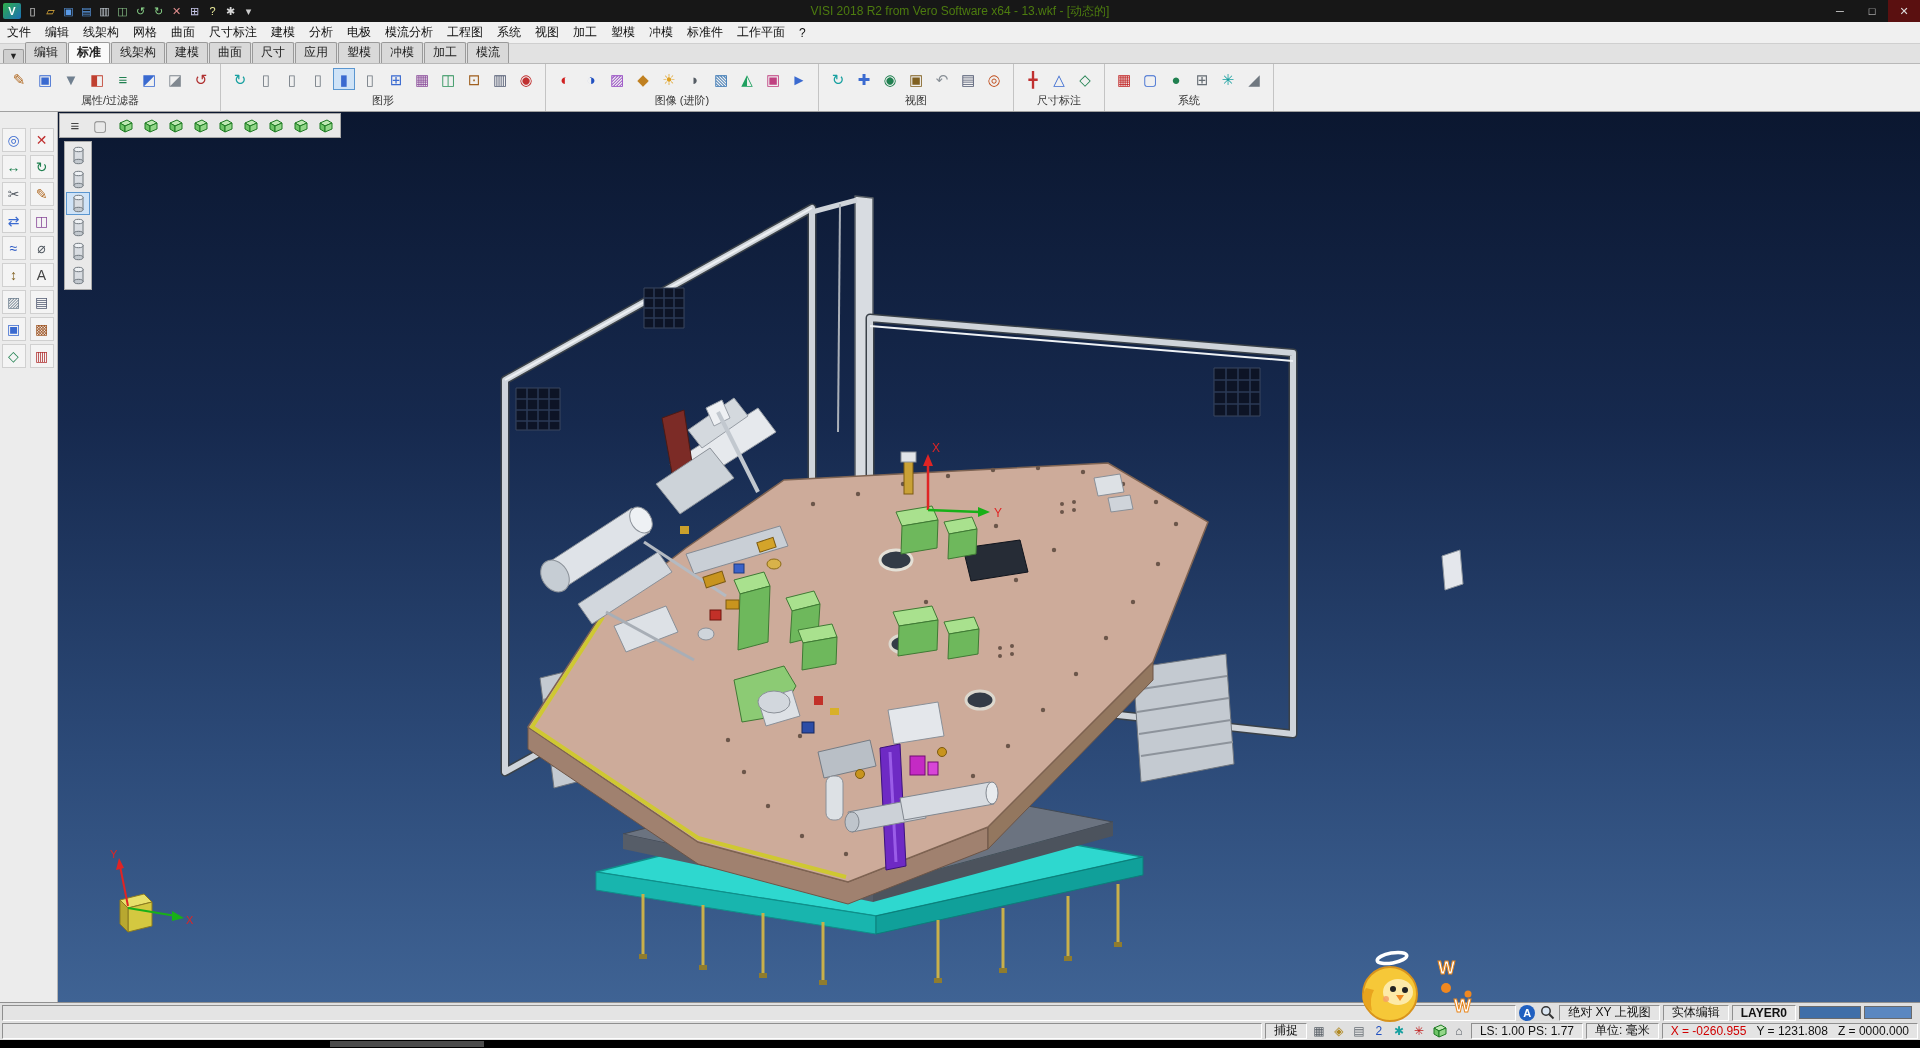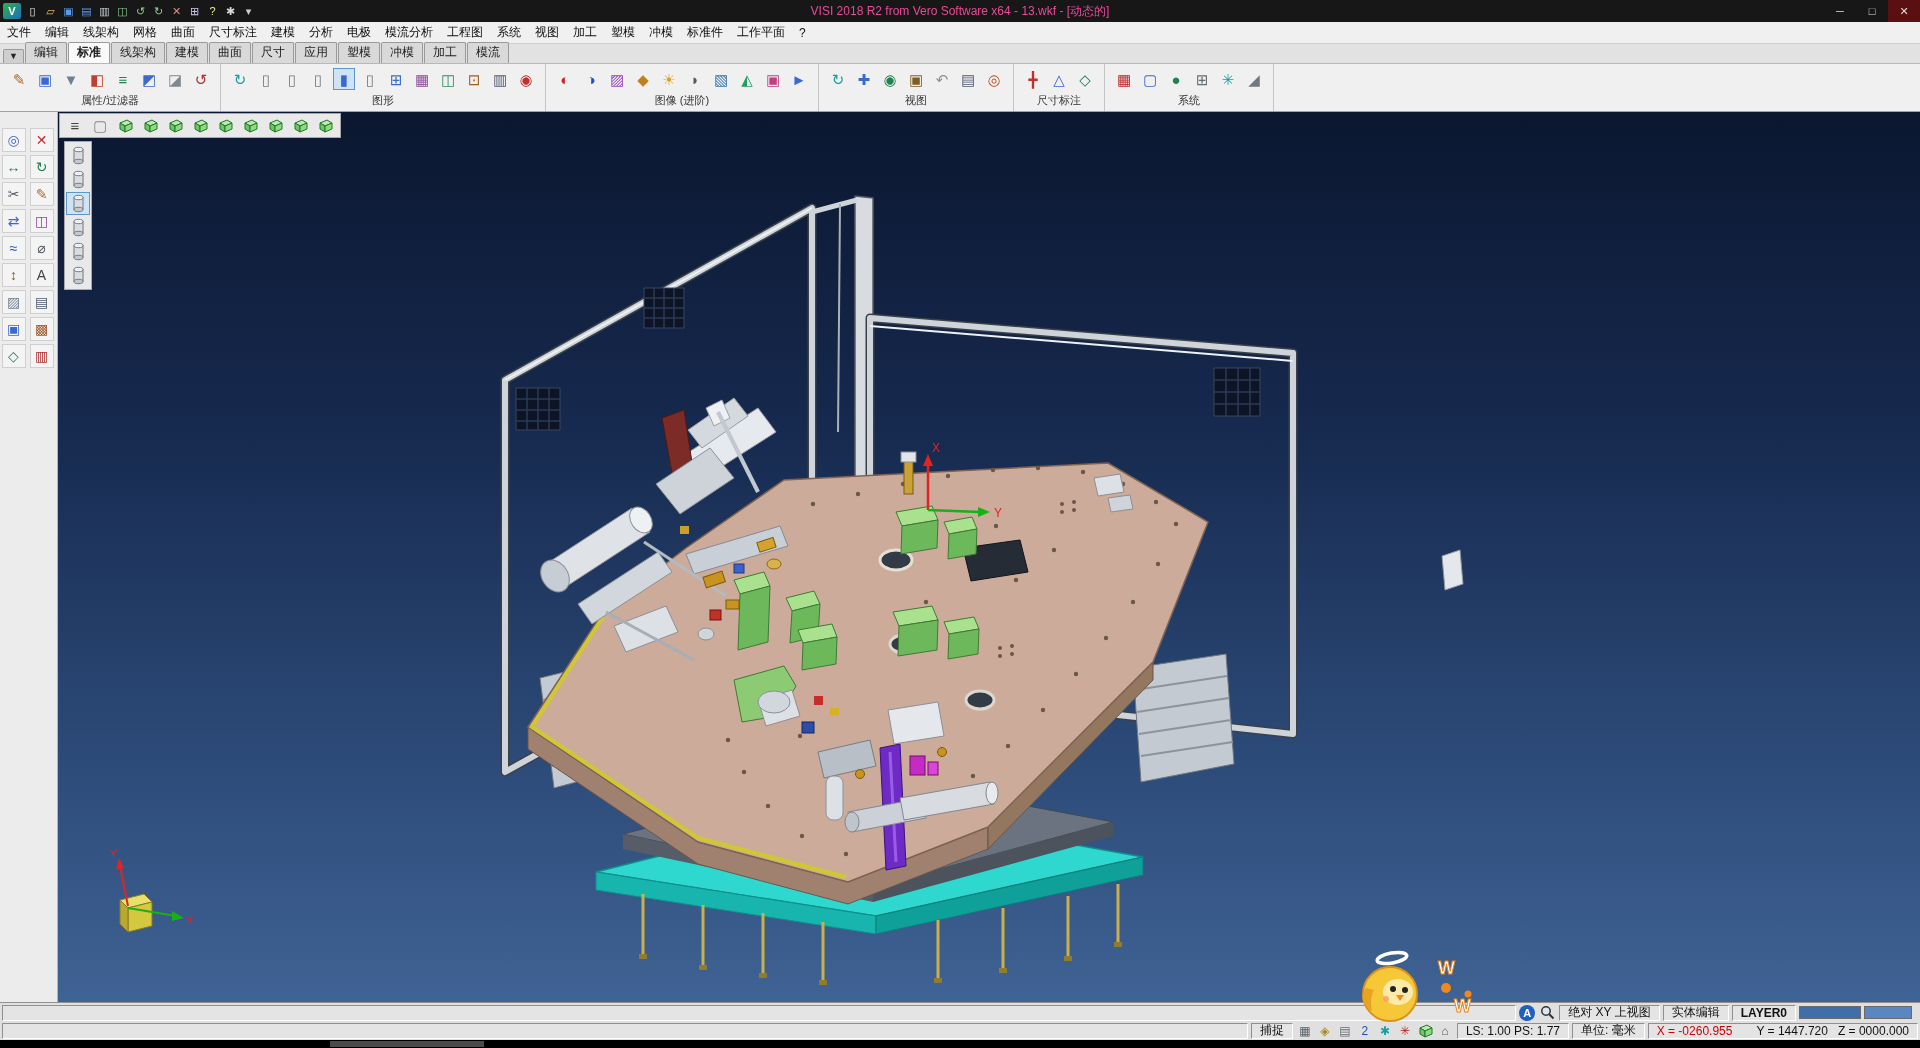--- a/index.html
+++ b/index.html
@@ -4,21 +4,21 @@
 <style>
   *{margin:0;padding:0;box-sizing:border-box;font-family:"Liberation Sans",sans-serif;}
   html,body{width:1920px;height:1048px;overflow:hidden;background:#000;}
   .app{position:absolute;inset:0;width:1920px;height:1048px;display:flex;flex-direction:column;background:#e6e6e6;}
 
   
   .titlebar{height:22px;background:#171717;color:#eee;display:flex;align-items:center;position:relative;flex:0 0 22px;}
   .app-logo{width:18px;height:16px;margin:0 3px;background:linear-gradient(135deg,#2fae4a,#1b6fb8);color:#fff;font-size:11px;font-weight:bold;text-align:center;line-height:16px;border-radius:2px;}
   .tbq-wrap{display:flex;align-items:center;gap:1px;}
   .icon.tbq{width:17px;height:17px;font-size:11px;}
-  .tb-title{position:absolute;left:0;right:0;text-align:center;font-size:12px;color:#ec4899;pointer-events:none;}
+  .tb-title{position:absolute;left:0;right:0;text-align:center;font-size:12px;color:#4d7c0f;pointer-events:none;}
   .win-controls{margin-left:auto;display:flex;z-index:2;}
   .win-btn{width:32px;height:22px;color:#ddd;text-align:center;line-height:22px;font-size:11px;}
   .win-btn.close{background:#5a1010;}
 
   
   .menubar{height:22px;background:#f0f0f0;border-bottom:1px solid #cfcfcf;display:flex;align-items:center;font-size:12px;color:#111;flex:0 0 22px;}
   .menu-item{padding:0 7px;cursor:default;}
 
   
   .tabbar{height:20px;background:#e2e2e2;display:flex;align-items:flex-end;padding-left:3px;font-size:12px;flex:0 0 20px;border-bottom:1px solid #b8b8b8;}
@@ -52,21 +52,21 @@
   .sseg{border:1px solid;border-color:#8f8f8f #ffffff #ffffff #8f8f8f;background:#e4e4e4;padding:0 8px;height:16px;display:flex;align-items:center;white-space:nowrap;}
   .smsg{flex:1;}
   .sseg.layer{font-weight:bold;}
   .bluebar{height:13px;border:1px solid #6a6a6a;}
   .bluebar.b1{width:62px;}
   .bluebar.b2{width:48px;margin-right:6px;}
   .a-badge{width:16px;height:16px;border-radius:50%;background:#2060c0;color:#fff;font-size:11px;font-weight:bold;text-align:center;line-height:16px;display:inline-block;}
   .zoom-ic{width:18px;height:16px;display:inline-flex;align-items:center;justify-content:center;}
   .sicons{display:flex;gap:2px;align-items:center;}
   .icon.sic{width:18px;height:16px;font-size:12px;}
-  .coords .cx{color:#d00000;margin-right:24px;}
+  .coords .cx{color:#d00000;margin-right:10px;}
   .coords .cy{color:#111;margin-right:10px;}
   .coords .cz{color:#111;}
 
   .bottomstrip{height:8px;background:#000;position:relative;flex:0 0 8px;}
   .taskbar-frag{position:absolute;left:330px;top:1px;width:154px;height:6px;background:#4a4a4a;}
 
   .mascot{position:absolute;left:1346px;top:946px;width:150px;height:94px;z-index:40;pointer-events:none;}
 </style>
 </head>
 <body>
@@ -599,21 +599,21 @@
               <polygon points="4,5 9,8 9,14 4,11" fill="#6fc468" stroke="#1d7a22"></polygon>
               <polygon points="9,8 16,5 16,11 9,14" fill="#93d789" stroke="#1d7a22"></polygon>
             </svg>
           </span>
           <span class="icon sic" style="color: rgb(85, 92, 100);">⌂</span>
         </div>
       <div class="sseg">LS: 1.00 PS: 1.77</div>
       <div class="sseg">单位: 毫米</div>
       <div class="sseg coords">
         <span class="cx">X = -0260.955</span>
-        <span class="cy">Y = 1447.720</span>
+        <span class="cy">Y = 1231.808</span>
         <span class="cz">Z = 0000.000</span>
       </div>
     </div>
   </div>
 
   <div class="bottomstrip">
     <div class="taskbar-frag"></div>
   </div>
 
   <svg class="mascot" viewBox="0 0 150 94">

